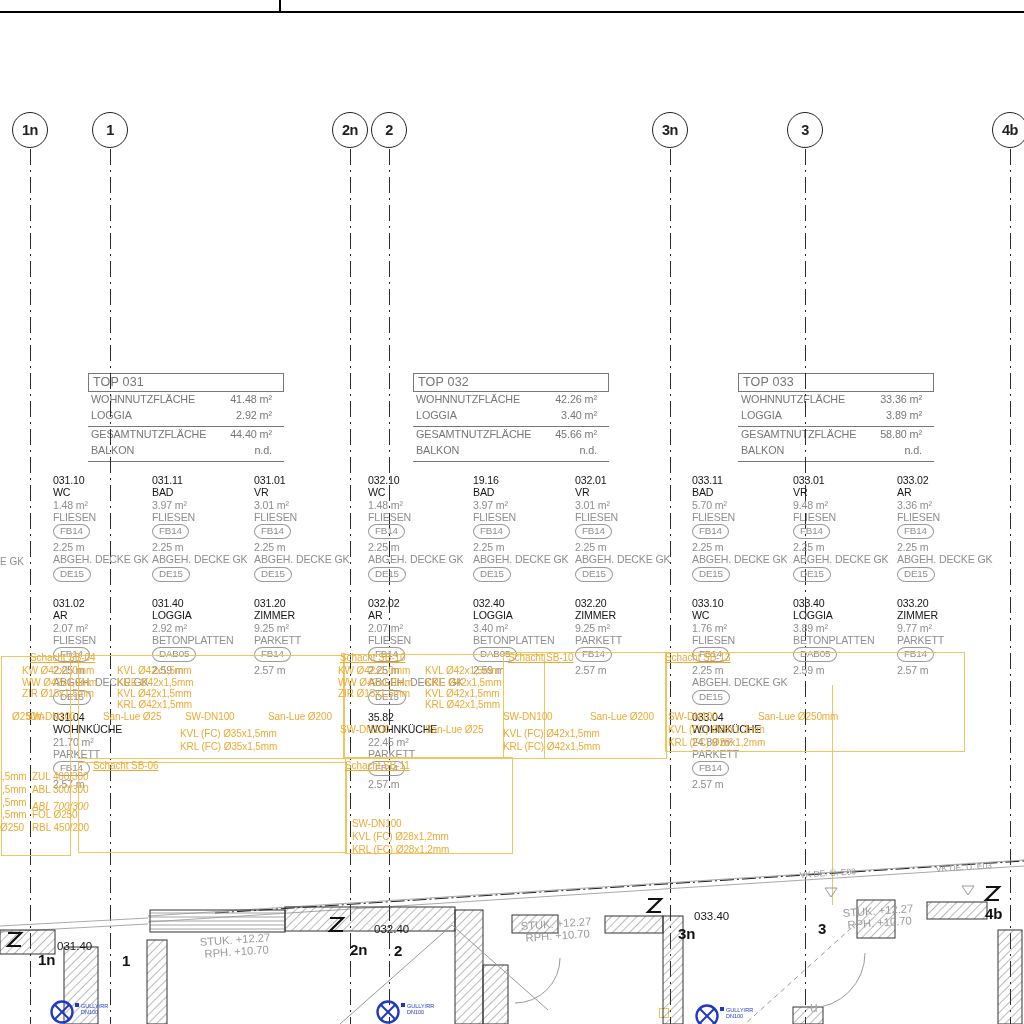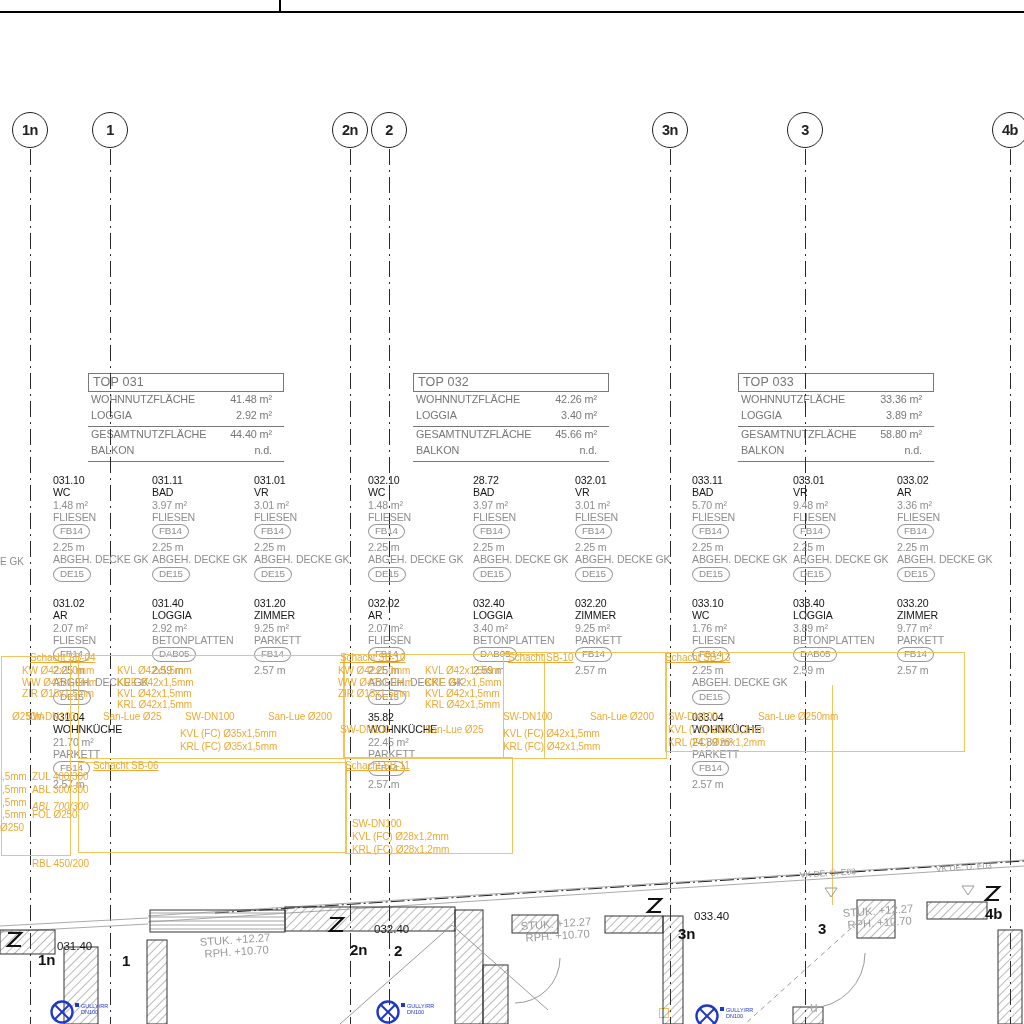--- a/index.html
+++ b/index.html
@@ -159,21 +159,21 @@
     <div class="num">032.10</div>
     <div class="nam">WC</div>
     <div class="ln">1.48 m²</div>
     <div class="ln">FLIESEN</div>
     <div class="tagline"><span class="tag">FB14</span></div>
     <div class="ln">2.25 m</div>
     <div class="ln">ABGEH. DECKE GK</div>
     <div class="tagline"><span class="tag">DE15</span></div>
   </div>
 <div class="abs room" style="left: 473px; top: 474px;">
-    <div class="num">28.72</div>
+    <div class="num">19.16</div>
     <div class="nam">BAD</div>
     <div class="ln">3.97 m²</div>
     <div class="ln">FLIESEN</div>
     <div class="tagline"><span class="tag">FB14</span></div>
     <div class="ln">2.25 m</div>
     <div class="ln">ABGEH. DECKE GK</div>
     <div class="tagline"><span class="tag">DE15</span></div>
   </div>
 <div class="abs room" style="left: 575px; top: 474px;">
     <div class="num">032.01</div>
@@ -353,21 +353,21 @@
 <div class="abs ytext u" style="left: 93px; top: 760px;">Schacht SB-06</div>
 <div class="abs ytext" style="left: 2px; top: 771px;">,5mm</div>
 <div class="abs ytext" style="left: 32px; top: 771px;">ZUL 400/300</div>
 <div class="abs ytext" style="left: 2px; top: 784px;">,5mm</div>
 <div class="abs ytext" style="left: 32px; top: 784px;">ABL 300/300</div>
 <div class="abs ytext" style="left: 2px; top: 797px;">,5mm</div>
 <div class="abs ytext" style="left: 32px; top: 801px; font-style: italic;">ABL 700/300</div>
 <div class="abs ytext" style="left: 2px; top: 809px;">,5mm</div>
 <div class="abs ytext" style="left: 32px; top: 809px;">FOL Ø250</div>
 <div class="abs ytext" style="left: 0px; top: 822px;">Ø250</div>
-<div class="abs ytext" style="left: 32px; top: 822px; margin-top: 36px;">RBL 450/200</div>
+<div class="abs ytext" style="left: 32px; top: 822px;">RBL 450/200</div>
 <div class="abs ytext u" style="left: 340px; top: 652px;">Schacht SB-10</div>
 <div class="abs ytext" style="left: 338px; top: 665px;">KW Ø42x1,0mm</div>
 <div class="abs ytext" style="left: 425px; top: 665px;">KVL Ø42x1,5mm</div>
 <div class="abs ytext" style="left: 338px; top: 677px;">WW Ø42x1,0mm</div>
 <div class="abs ytext" style="left: 425px; top: 677px;">KRE Ø42x1,5mm</div>
 <div class="abs ytext" style="left: 338px; top: 688px;">ZIR Ø15x1,5mm</div>
 <div class="abs ytext" style="left: 425px; top: 688px;">KVL Ø42x1,5mm</div>
 <div class="abs ytext" style="left: 425px; top: 699px;">KRL Ø42x1,5mm</div>
 <div class="abs ytext u" style="left: 508px; top: 652px;">Schacht SB-10</div>
 <div class="abs ytext" style="left: 503px; top: 711px;">SW-DN100</div>

